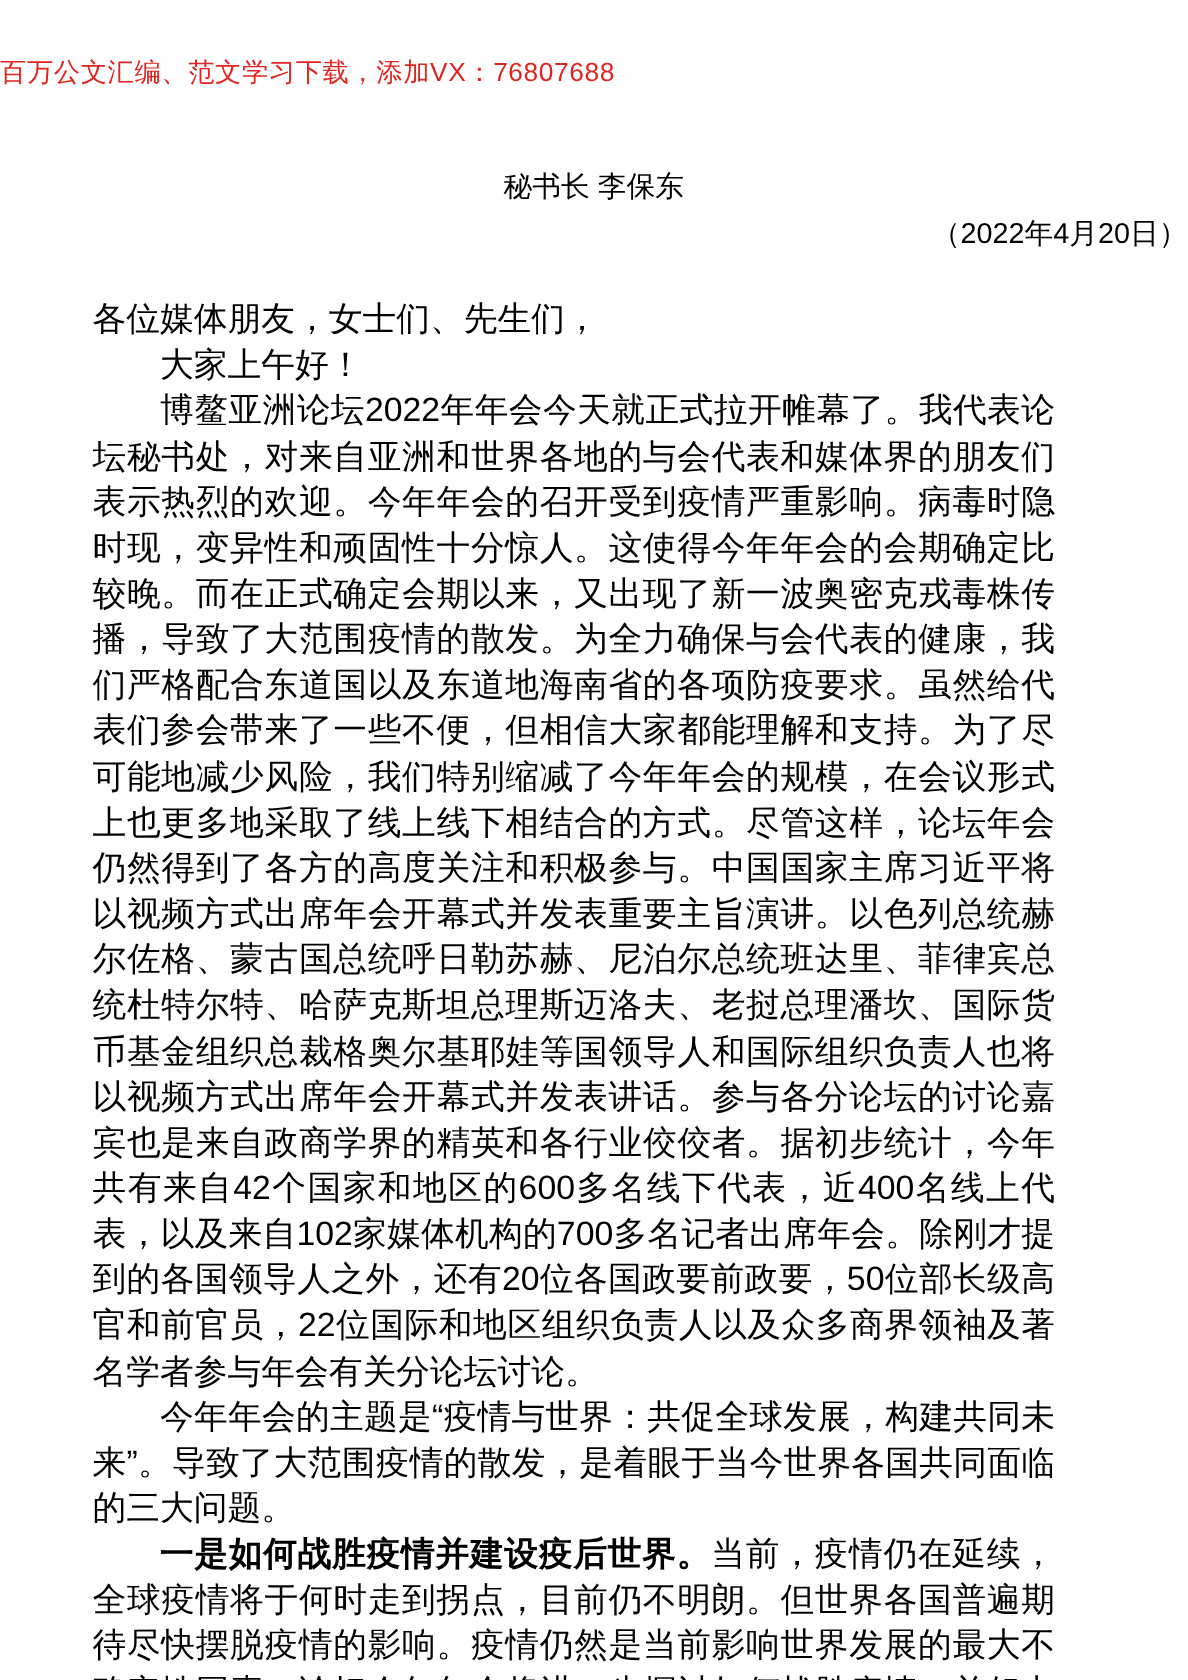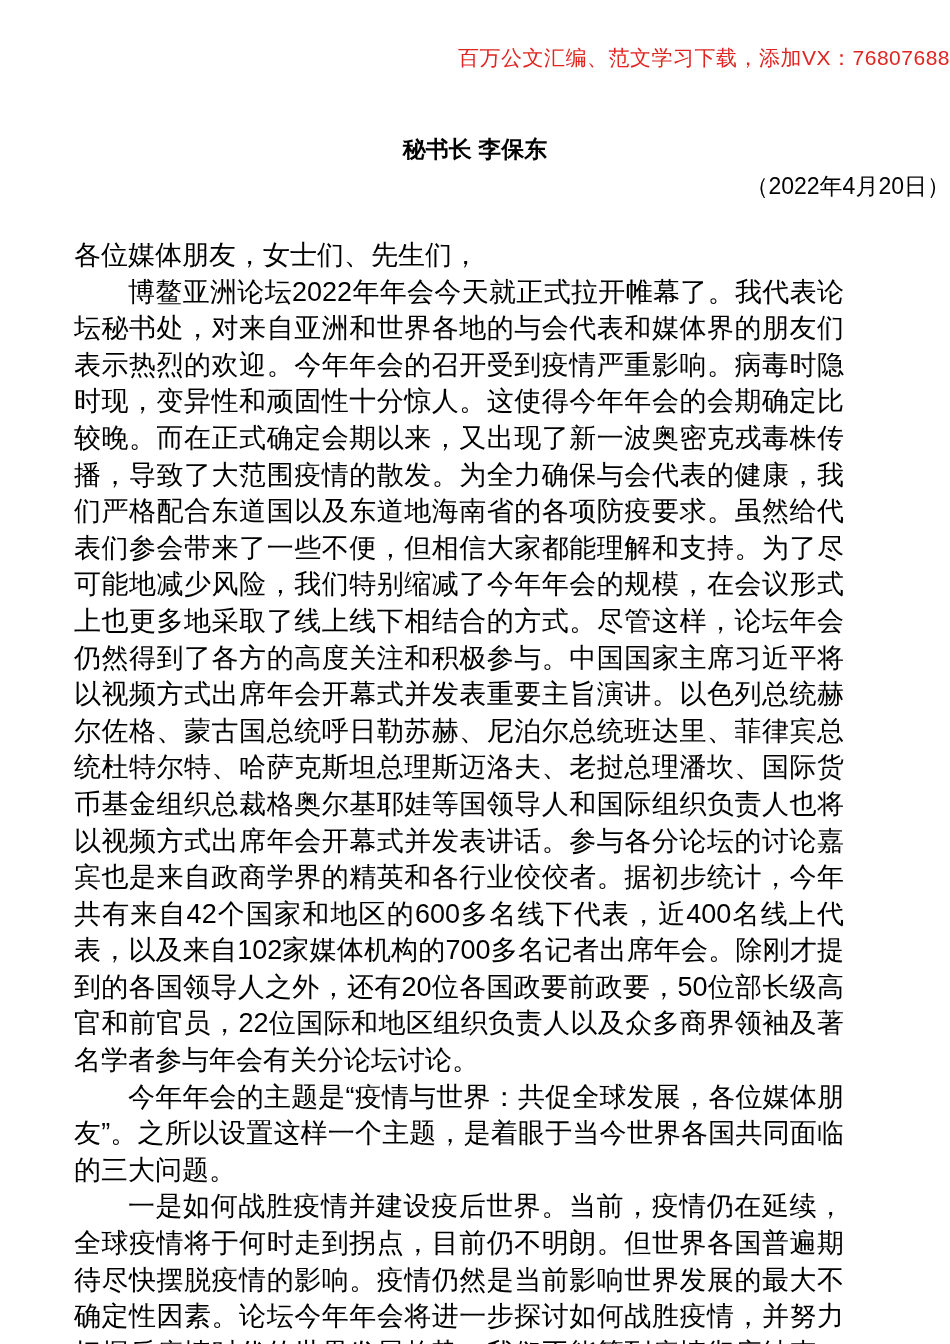--- a/index.html
+++ b/index.html
@@ -14,42 +14,41 @@
     background: #ffffff;
     color: #000000;
     font-family: "Liberation Sans", sans-serif;
     overflow: hidden;
   }
   .promo {
     position: absolute;
     top: 44px;
     left: 0;
     width: 100%;
-    text-align: right;
+    text-align: left;
     font-size: 21px;
     letter-spacing: 0.5px;
     color: #e02420; 
   }
   .title {
     position: absolute;
     top: 96px;
     left: 0;
     width: 100%;
     text-align: center;
     font-size: 23px;
     font-weight: bold;
   }
   .speaker {
     position: absolute;
     top: 134px;
     left: 0;
     width: 100%;
     text-align: center;
     font-size: 23px;
-    font-weight: bold;
   }
   .dateline {
     position: absolute;
     top: 171px;
     left: 0;
     width: 100%;
     text-align: right;
     font-size: 23px;
   }
   .content {
@@ -63,21 +62,21 @@
   }
   .content p {
     margin: 0;
     padding: 0;
     text-indent: 2em;
   }
   .content p.flush {
     text-indent: 0;
   }
   .content b {
-    font-weight: normal;
+    font-weight: bold;
   }
   .footer {
     position: absolute;
     top: 1279px;
     left: 628px;
     font-size: 19px;
     white-space: nowrap;
   }
   .footer .star {
     font-size: 18px;
@@ -97,19 +96,20 @@
 
   <div class="promo" style="color: rgb(224, 36, 32);">百万公文汇编、范文学习下载，添加VX：76807688</div>
 
 
   <div class="speaker">秘书长 李保东</div>
 
   <div class="dateline">（2022年4月20日）</div>
 
   <div class="content">
     <p class="flush">各位媒体朋友，女士们、先生们，</p>
+    <p>大家上午好！</p>
     <p>博鳌亚洲论坛2022年年会今天就正式拉开帷幕了。我代表论坛秘书处，对来自亚洲和世界各地的与会代表和媒体界的朋友们表示热烈的欢迎。今年年会的召开受到疫情严重影响。病毒时隐时现，变异性和顽固性十分惊人。这使得今年年会的会期确定比较晚。而在正式确定会期以来，又出现了新一波奥密克戎毒株传播，导致了大范围疫情的散发。为全力确保与会代表的健康，我们严格配合东道国以及东道地海南省的各项防疫要求。虽然给代表们参会带来了一些不便，但相信大家都能理解和支持。为了尽可能地减少风险，我们特别缩减了今年年会的规模，在会议形式上也更多地采取了线上线下相结合的方式。尽管这样，论坛年会仍然得到了各方的高度关注和积极参与。中国国家主席习近平将以视频方式出席年会开幕式并发表重要主旨演讲。以色列总统赫尔佐格、蒙古国总统呼日勒苏赫、尼泊尔总统班达里、菲律宾总统杜特尔特、哈萨克斯坦总理斯迈洛夫、老挝总理潘坎、国际货币基金组织总裁格奥尔基耶娃等国领导人和国际组织负责人也将以视频方式出席年会开幕式并发表讲话。参与各分论坛的讨论嘉宾也是来自政商学界的精英和各行业佼佼者。据初步统计，今年共有来自42个国家和地区的600多名线下代表，近400名线上代表，以及来自102家媒体机构的700多名记者出席年会。除刚才提到的各国领导人之外，还有20位各国政要前政要，50位部长级高官和前官员，22位国际和地区组织负责人以及众多商界领袖及著名学者参与年会有关分论坛讨论。</p>
-    <p>今年年会的主题是“疫情与世界：共促全球发展，各位媒体朋友”。之所以设置这样一个主题，是着眼于当今世界各国共同面临的三大问题。</p>
+    <p>今年年会的主题是“疫情与世界：共促全球发展，构建共同未来”。导致了大范围疫情的散发，是着眼于当今世界各国共同面临的三大问题。</p>
     <p><b>一是如何战胜疫情并建设疫后世界。</b><span>当前，疫情仍在延续，全球疫情将于何时走到拐点，目前仍不明朗。但世界各国普遍期待尽快摆脱疫情的影响。疫情仍然是当前影响世界发展的最大不确定性因素。论坛今年年会将进一步探讨如何战胜疫情，并努力把握后疫情时代的世界发展趋势。我们不能等到疫情彻底结束，而是必须着眼未来，现在就积极探讨和推动疫后世界建设。</span></p>
   </div>
 
 
 </div>
 
 </body></html>

